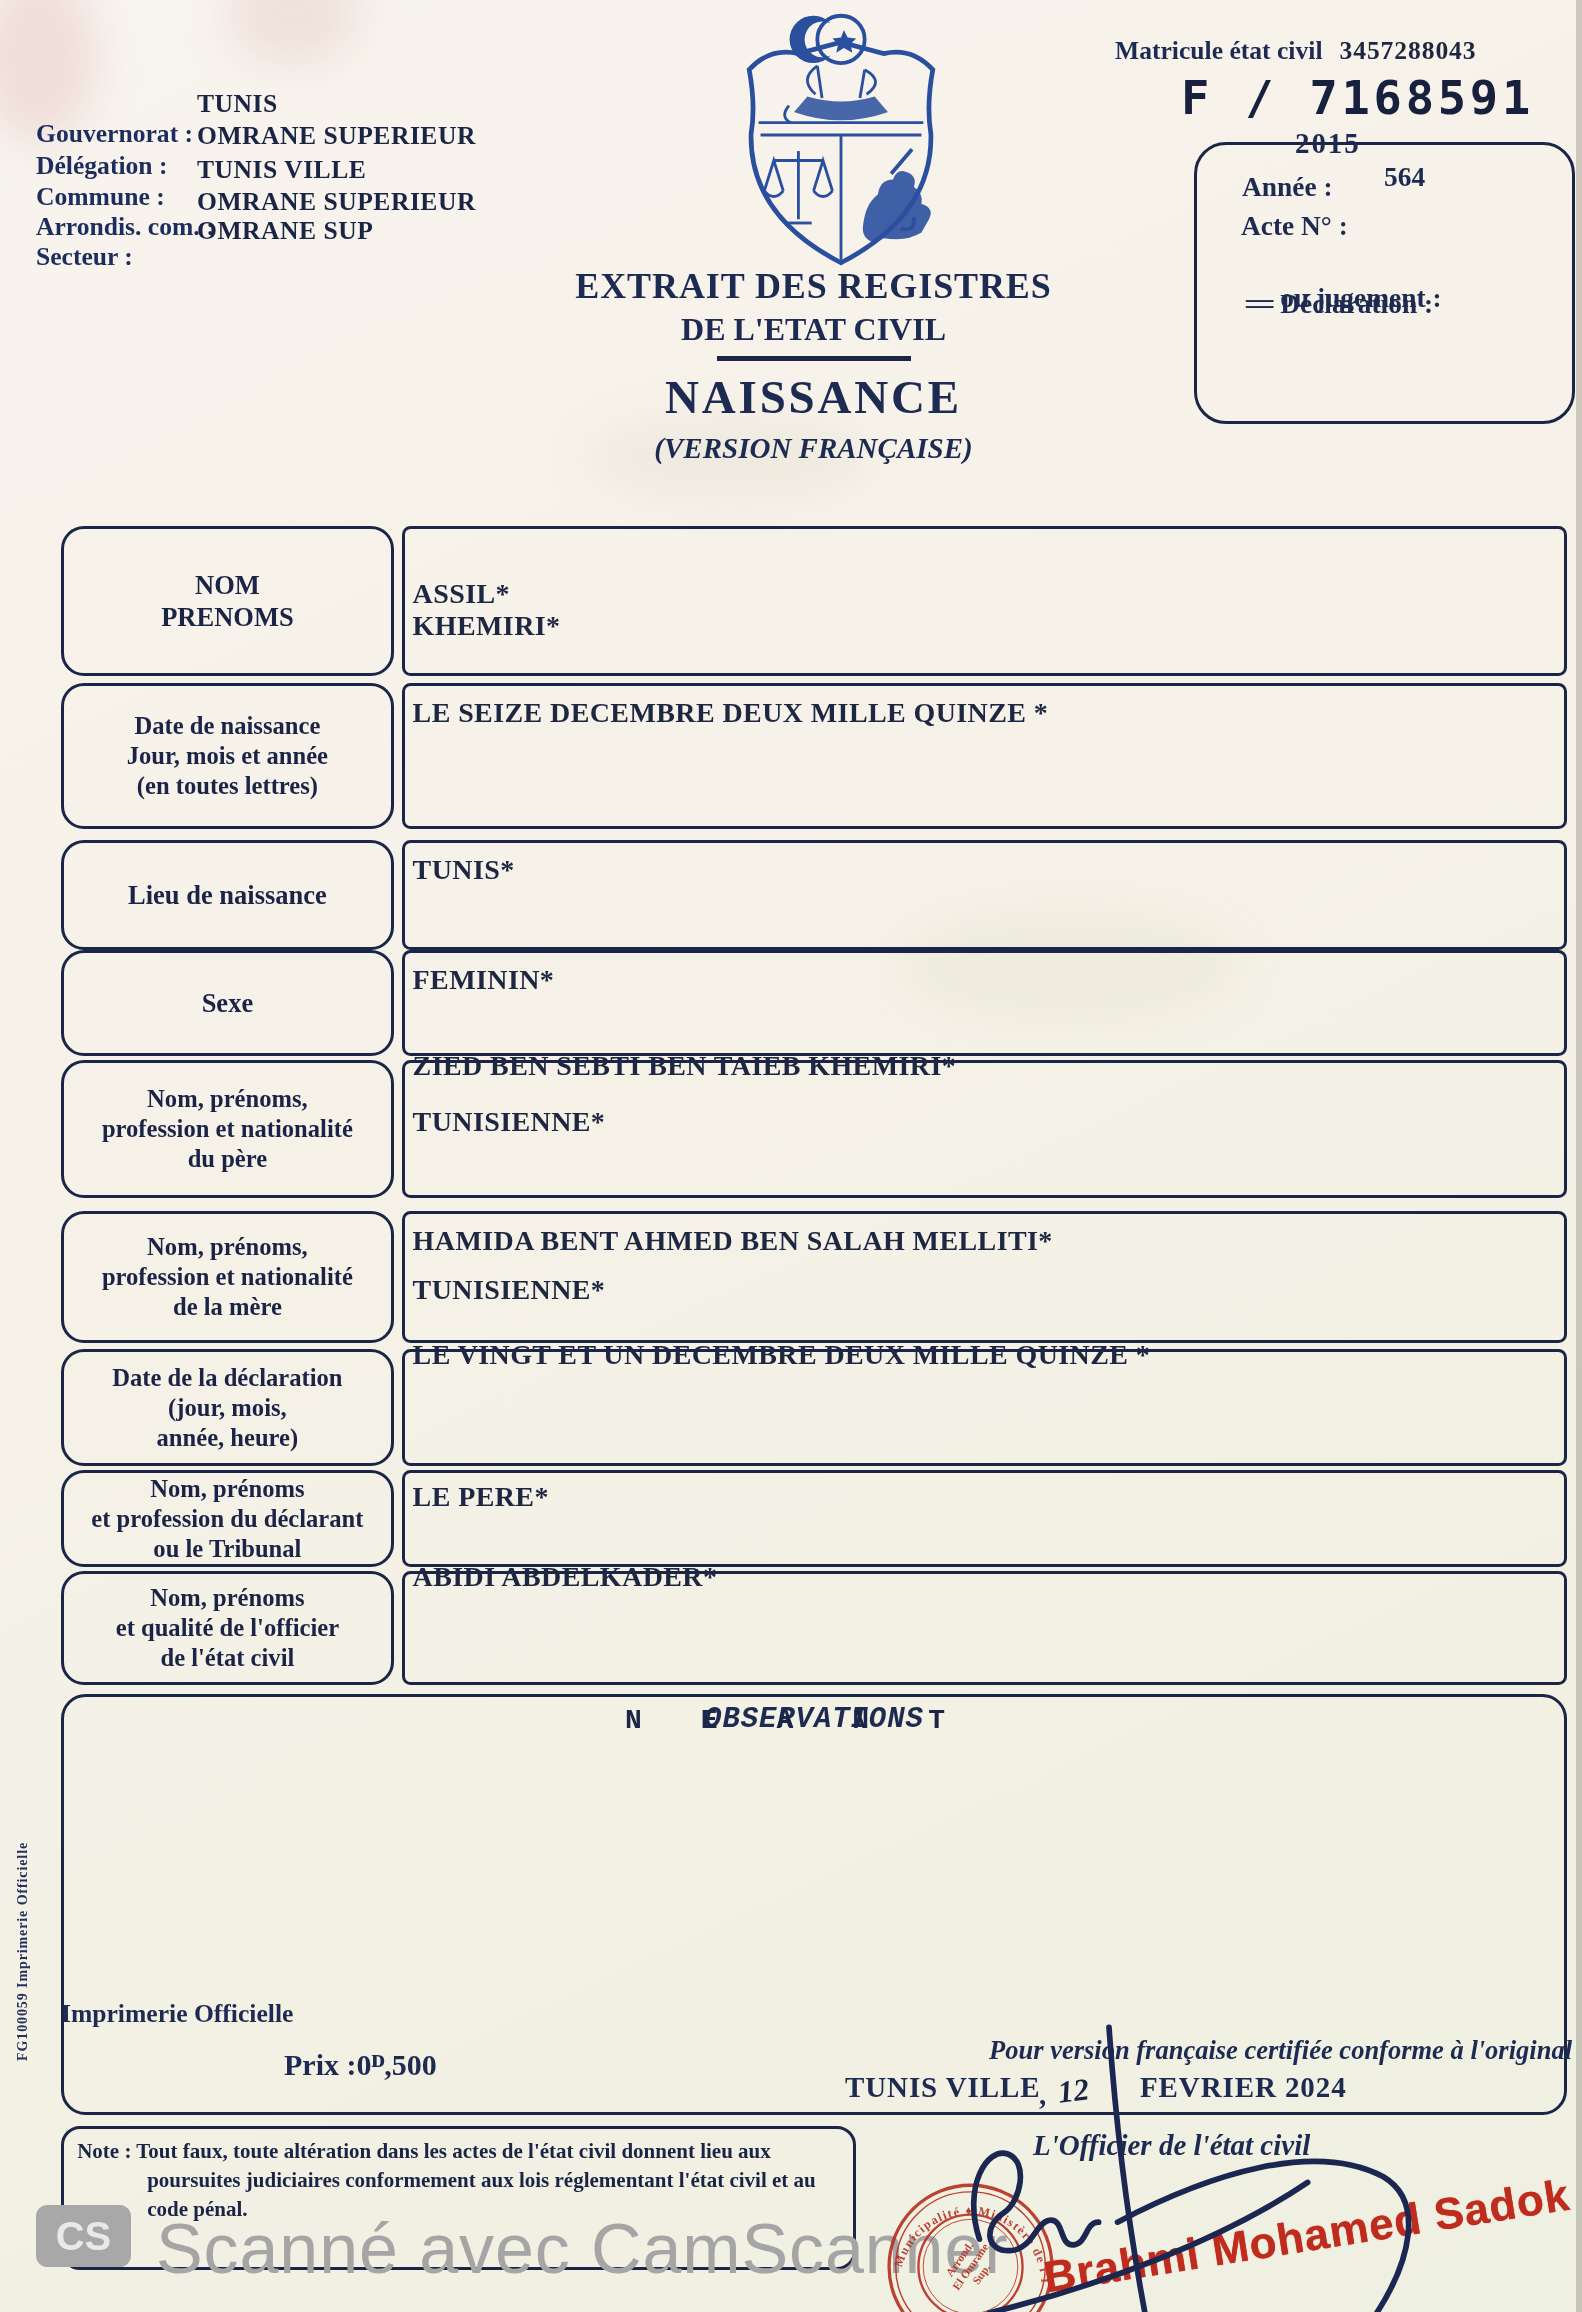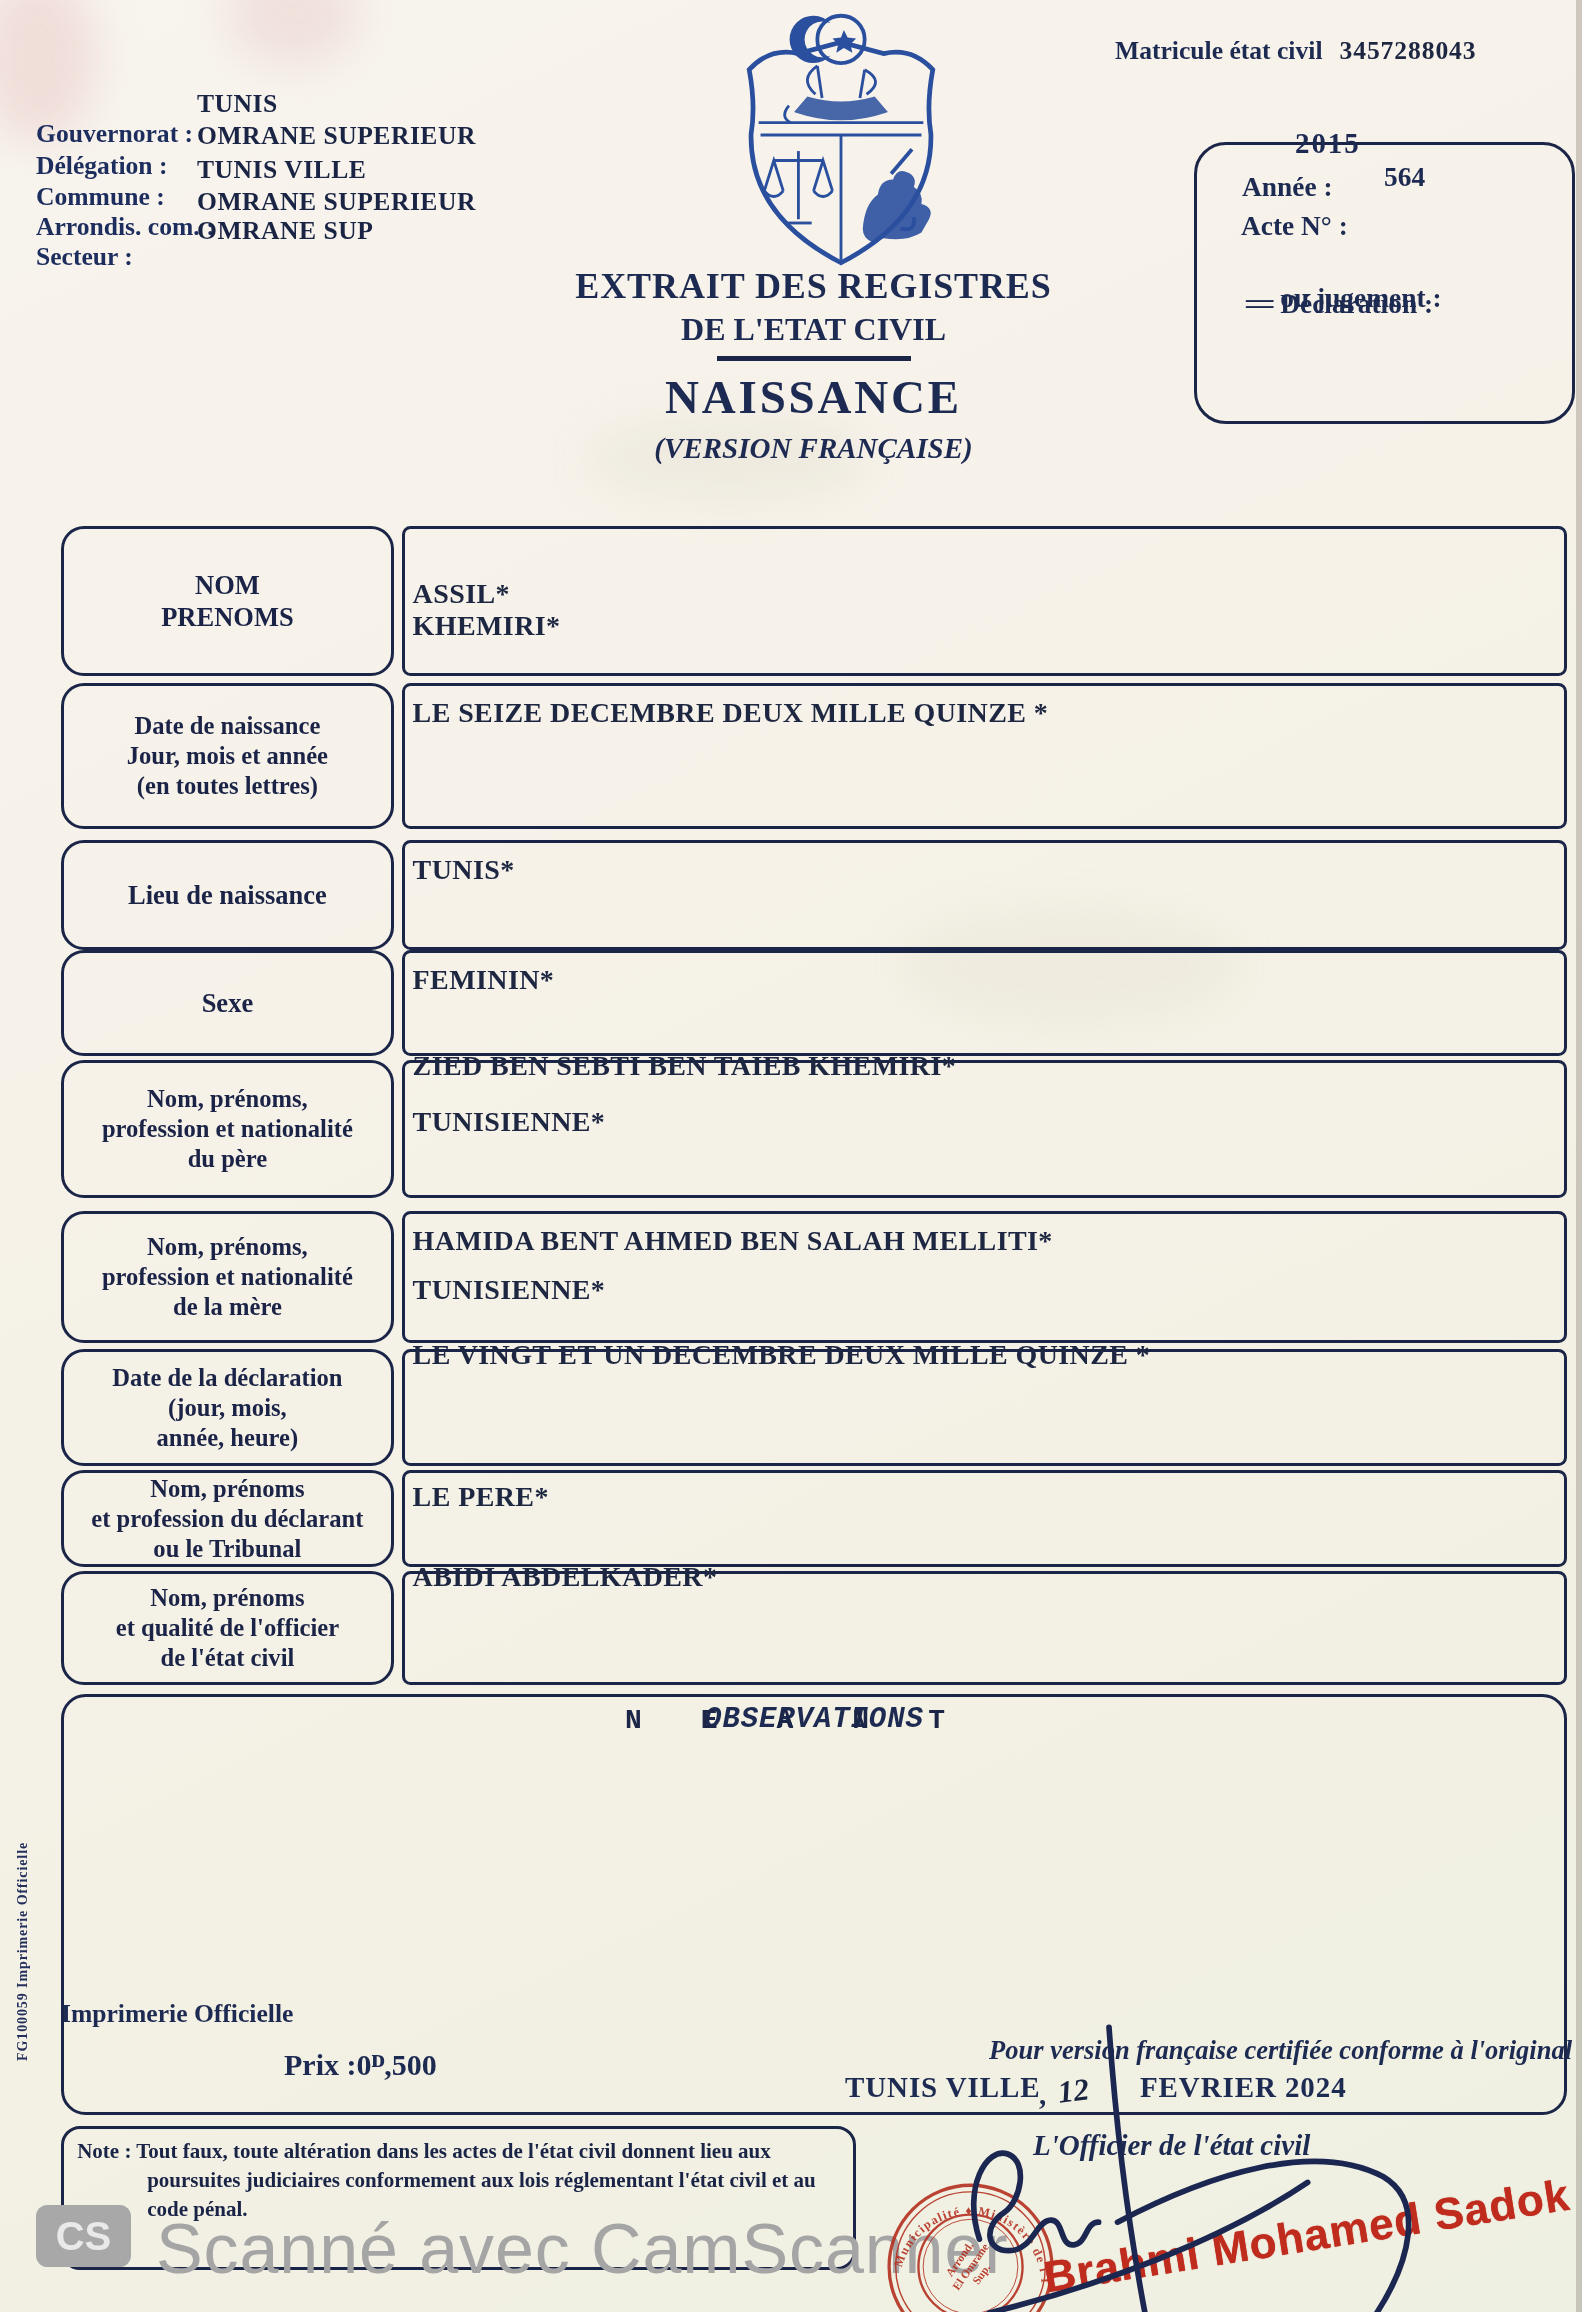--- a/index.html
+++ b/index.html
@@ -154,20 +154,21 @@
       <path d="M168,172 L190,146" stroke="#2a4f9e" stroke-width="4"></path>
       <path d="M178,230 q16,4 14,-12" stroke="#2a4f9e" stroke-width="4" fill="none"></path>
     </svg>
   </div>
 
   <div class="matricule">
     <span class="lab">Matricule état civil</span>
     <span class="val">3457288043</span>
   </div>
 
+  <div class="serial">F / 7168591</div>
   <div class="serial-year">2015</div>
 
   <div class="acte-box">
     <div class="row" style="left:45px;top:26.5px;">Année :</div>
     <div class="row" style="left:187px;top:17px;">564</div>
     <div class="row" style="left:44px;top:66px;text-align:center;">Acte N° :</div>
     <div class="row" style="left:49px;top:102px;margin-top:42px;">— Déclaration :</div>
     <div class="row" style="left:49px;top:138px;">— ou jugement :</div>
   </div>
 

